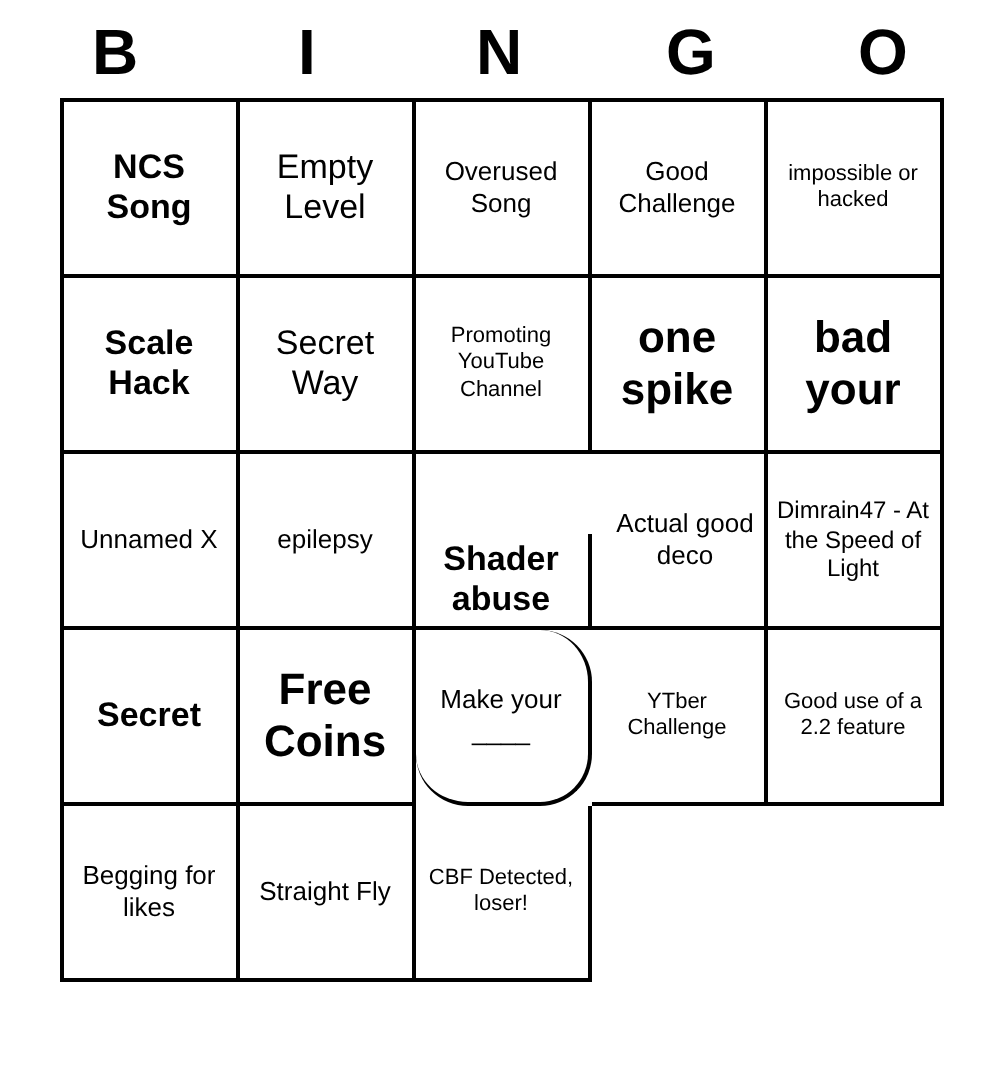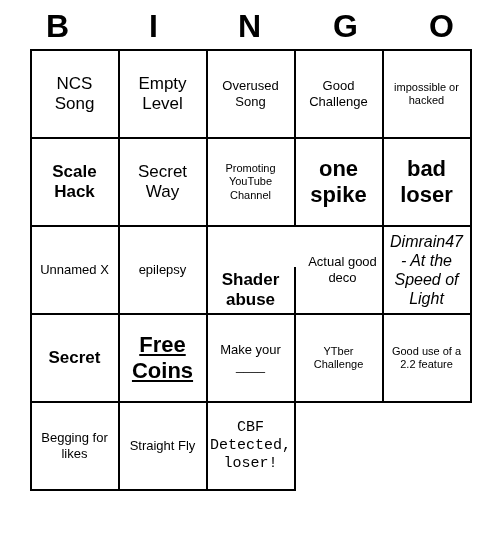--- a/index.html
+++ b/index.html
@@ -51,36 +51,36 @@
 
 <div id="bingo-header">
 <span>B</span>
     <span>I</span>
     <span>N</span>
     <span>G</span>
     <span>O</span>
   </div>
 
 <div id="bingo-grid">
-<div class="cell" style="font-size: 17px; font-weight: normal;">NCS Song</div>
+<div class="cell" style="font-size: 17px; font-weight: bold;">NCS Song</div>
     <div class="cell" style="font-size: 17px; font-weight: normal;">Empty Level</div>
     <div class="cell" style="font-size: 13px;">Overused Song</div>
     <div class="cell" style="font-size: 13px;">Good Challenge</div>
     <div class="cell" style="font-size: 11px;">impossible or hacked</div>
     <div class="cell" style="font-size: 17px; font-weight: bold;">Scale Hack</div>
     <div class="cell" style="font-size: 17px; font-weight: normal;">Secret Way</div>
     <div class="cell" style="font-size: 11px;">Promoting YouTube Channel</div>
     <div class="cell" style="font-size: 22px; font-weight: bold;">one spike</div>
-    <div class="cell" style="font-size: 22px; font-weight: bold;">bad loser</div>
+    <div class="cell" style="font-size: 22px; font-weight: bold;">bad your</div>
     <div class="cell" style="font-size: 13px;">Unnamed X</div>
     <div class="cell" style="font-size: 13px;">epilepsy</div>
     <div class="cell" style="font-size: 17px; font-weight: bold; margin-top: 40px;">Shader abuse</div>
     <div class="cell" style="font-size: 13px; padding-left: 12px;">Actual good deco</div>
-    <div class="cell" style="font-size: 16px; font-style: italic;">Dimrain47 - At the Speed of Light</div>
+    <div class="cell" style="font-size: 12px;">Dimrain47 - At the Speed of Light</div>
     <div class="cell" style="font-size: 17px; font-weight: bold;">Secret</div>
-    <div class="cell" style="font-size: 22px; font-weight: bold; text-decoration: underline;">Free Coins</div>
-    <div class="cell" style="font-size: 13px;">Make your ____</div>
+    <div class="cell" style="font-size: 22px; font-weight: bold;">Free Coins</div>
+    <div class="cell" style="font-size: 13px; border-radius: 26px;">Make your ____</div>
     <div class="cell" style="font-size: 11px;">YTber Challenge</div>
     <div class="cell" style="font-size: 11px;">Good use of a 2.2 feature</div>
     <div class="cell" style="font-size: 13px;">Begging for likes</div>
     <div class="cell" style="font-size: 13px;">Straight Fly</div>
-    <div class="cell" style="font-size: 15px; font-family: Liberation Mono, monospace;">CBF Detected, loser!</div>
+    <div class="cell" style="font-size: 11px;">CBF Detected, loser!</div>
   </div>
 
 </body></html>

